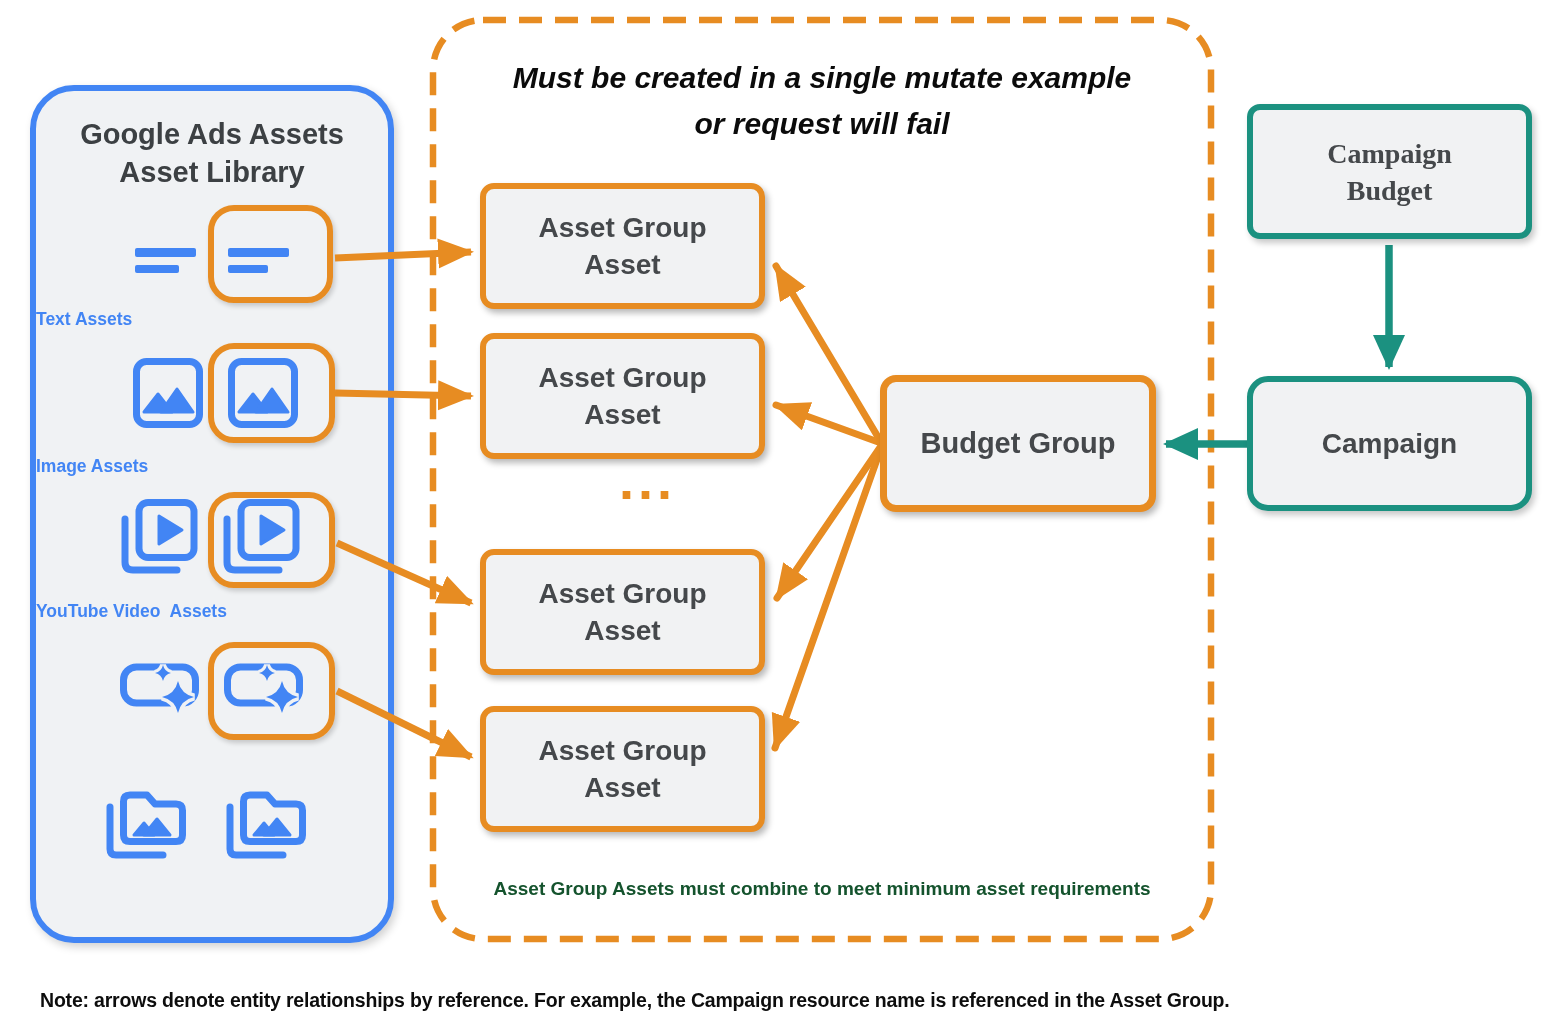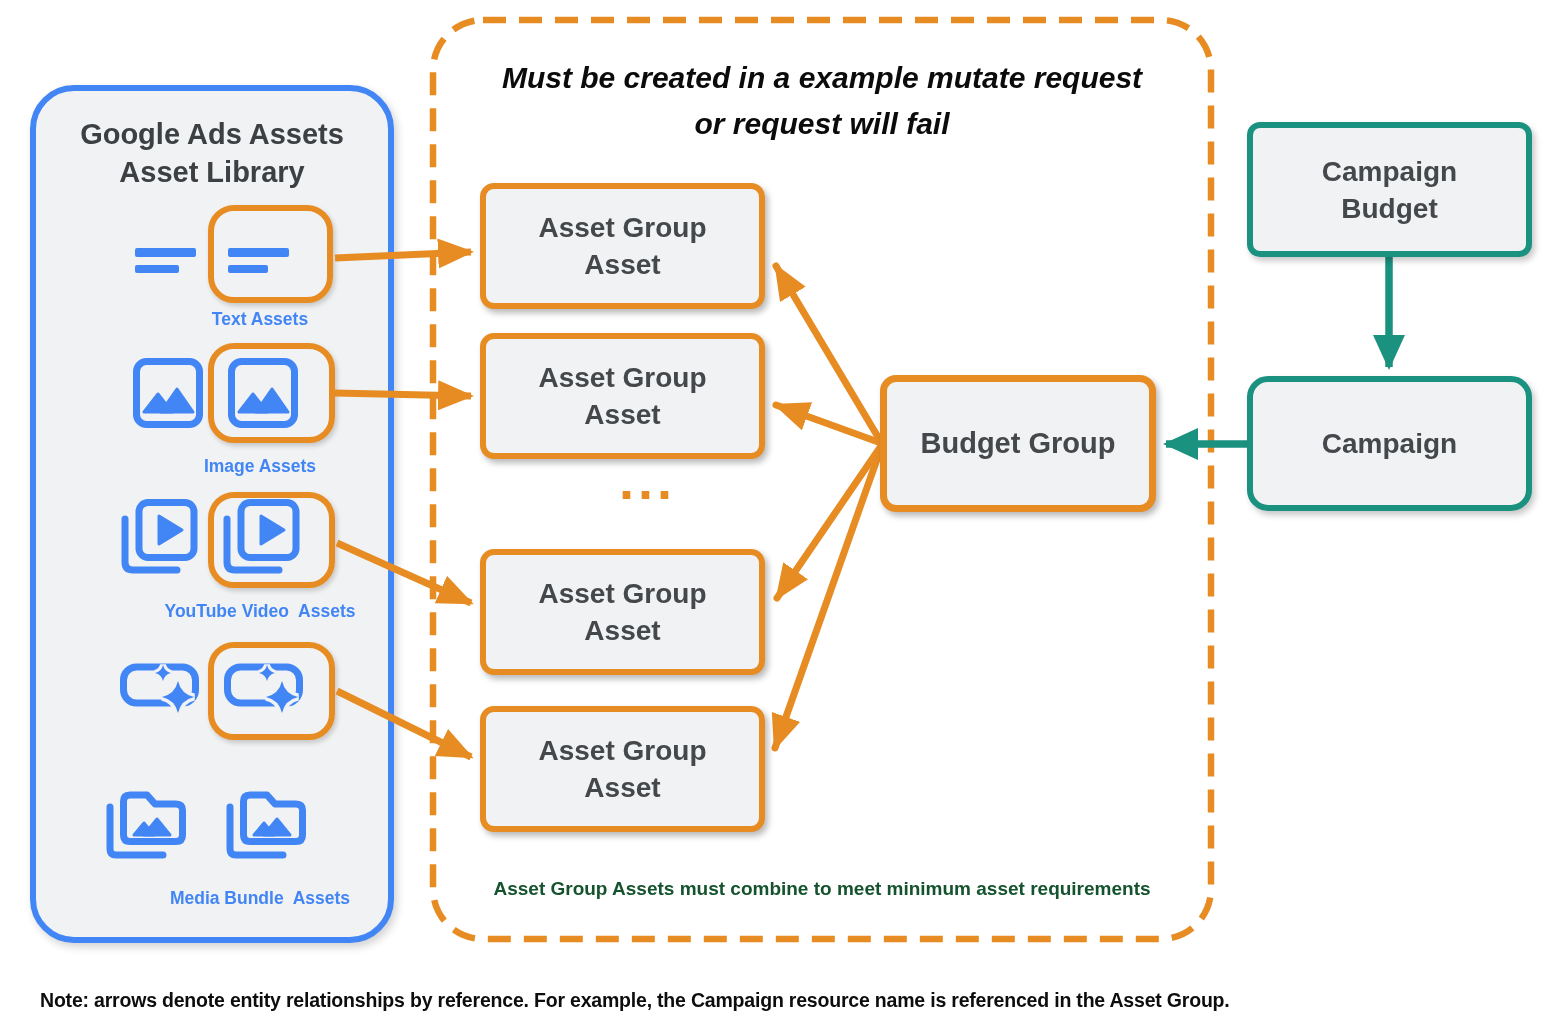--- a/index.html
+++ b/index.html
@@ -7,22 +7,22 @@
               font-family:"Liberation Sans", sans-serif; }
   .abs { position:absolute; }
   #stage { position:relative; width:1552px; height:1017px; background:#fff; }
 
   
   #library-panel { left:30px; top:85px; width:364px; height:858px;
     background:#F0F2F4; border:6px solid #4285F4; border-radius:44px;
     box-shadow:3px 4px 8px rgba(0,0,0,.18); z-index:1; }
   #library-title { left:0; top:24px; width:100%; padding:0 28px; text-align:center;
     font-size:29px; font-weight:bold; color:#3C4043; line-height:38px; }
-  .asset-label { left:0; width:100%; text-align:center; font-size:17.5px;
-    font-weight:bold; color:#4285F4; white-space:pre-wrap;margin-left:48px; }
+  .asset-label { left:0; width:100%; font-size:17.5px;
+    font-weight:bold; color:#4285F4; white-space:pre-wrap; }
   .hl-box { border:6px solid #E78C22; border-radius:26px;
     box-shadow:2px 3px 5px rgba(0,0,0,.18); }
   .icon svg { display:block; }
 
   
   #mutate-title { left:433px; top:55px; width:778px; text-align:center;
     font-size:30px; font-weight:bold; font-style:italic; color:#0b0b0b;
     line-height:46px; z-index:6; }
   #mutate-footer { left:433px; top:878px; width:778px; text-align:center;
     font-size:19px; font-weight:bold; color:#14532d; z-index:6; }
@@ -36,21 +36,21 @@
   #aga-1 { top:183px; } #aga-2 { top:333px; } #aga-3 { top:549px; } #aga-4 { top:706px; }
   #aga-ellipsis { left:505px; top:452px; width:285px; height:60px; text-align:center;
     font-size:54px; line-height:56px; font-weight:800; letter-spacing:4px;
     color:#E78C22; z-index:10; }
   #asset-group { left:880px; top:375px; width:276px; height:137px;
     border:7px solid #E78C22; border-radius:16px; font-size:29px;
     box-shadow:3px 4px 6px rgba(0,0,0,.28); }
   .teal-node { left:1247px; width:285px; height:135px; border:6px solid #1B9180;
     border-radius:13px; font-size:28px; line-height:37px; padding:0 50px;
     box-shadow:3px 4px 6px rgba(0,0,0,.22); }
-  #campaign-budget { top:122px; }
+  #campaign-budget { top:104px;font-family:Liberation Serif, serif; }
   #campaign { top:376px;border-radius:21px; }
 
   #note-text { left:40px; top:973px; width:1480px; font-size:19.5px;
     font-weight:bold; color:#0d0d0d; letter-spacing:-0.2px; z-index:6;margin-top:16px; }
 
   #wires { left:0; top:0; width:1552px; height:1017px; z-index:5; pointer-events:none; }
 </style>
 </head>
 <body>
 
@@ -133,21 +133,20 @@
       </svg>
     </span>
     <span class="abs icon" style="left:187px; top:694px;">
       <svg width="86" height="76" viewBox="0 0 86 76">
         <path d="M7 22 L7 64 Q7 70 13 70 L60 70" fill="none" stroke="#4285F4" stroke-width="7" stroke-linecap="round"></path>
         <path d="M27 10 L44 10 L52 19 L73 19 Q79.5 19 79.5 25.5 L79.5 50 Q79.5 56.5 73 56.5 L27 56.5 Q20.5 56.5 20.5 50 L20.5 16.5 Q20.5 10 27 10 Z" fill="none" stroke="#4285F4" stroke-width="7" stroke-linejoin="round"></path>
         <path d="M31 50 L41 38 L51 50 Z" fill="#4285F4" stroke="#4285F4" stroke-width="3" stroke-linejoin="round"></path>
         <path d="M41 50 L54 34 L67 50 Z" fill="#4285F4" stroke="#4285F4" stroke-width="3" stroke-linejoin="round"></path>
       </svg>
     </span>
-    <div class="abs asset-label" style="top:797px;">Media Bundle  Assets</div>
   </div>
 
   <svg id="wires" class="abs">
     <defs>
       <marker id="orangeHead" markerUnits="userSpaceOnUse" markerWidth="38" markerHeight="32" refX="33" refY="15" orient="auto">
         <path d="M0 0 L36 15 L0 30 Z" fill="#E78C22"></path>
       </marker>
       <marker id="tealHead" markerUnits="userSpaceOnUse" markerWidth="38" markerHeight="34" refX="32" refY="16" orient="auto">
         <path d="M0 0 L35 16 L0 32 Z" fill="#1B9180"></path>
       </marker>
@@ -163,21 +162,21 @@
     <line x1="881" y1="442" x2="776" y2="266" stroke="#E78C22" stroke-width="7" stroke-linecap="round" marker-end="url(#orangeHead)"></line>
     <line x1="881" y1="443" x2="776" y2="405" stroke="#E78C22" stroke-width="7" stroke-linecap="round" marker-end="url(#orangeHead)"></line>
     <line x1="881" y1="446" x2="777" y2="598" stroke="#E78C22" stroke-width="7" stroke-linecap="round" marker-end="url(#orangeHead)"></line>
     <line x1="881" y1="448" x2="775" y2="748" stroke="#E78C22" stroke-width="7" stroke-linecap="round" marker-end="url(#orangeHead)"></line>
 
     <line x1="1389" y1="245" x2="1389" y2="367" stroke="#1B9180" stroke-width="7.5" marker-end="url(#tealHead)"></line>
     <line x1="1248" y1="444" x2="1166" y2="444" stroke="#1B9180" stroke-width="7.5" marker-end="url(#tealHead)"></line>
   </svg>
 
   <div id="mutate-title" class="abs">
-    <div>Must be created in a example mutate request</div>
+    <div>Must be created in a single mutate example</div>
     <div>or request will fail</div>
   </div>
 
   <div id="aga-1" class="node aga">Asset Group Asset</div>
   <div id="aga-2" class="node aga">Asset Group Asset</div>
   <div id="aga-ellipsis" class="abs">...</div>
   <div id="aga-3" class="node aga">Asset Group Asset</div>
   <div id="aga-4" class="node aga">Asset Group Asset</div>
 
   <div id="asset-group" class="node">Budget Group</div>

